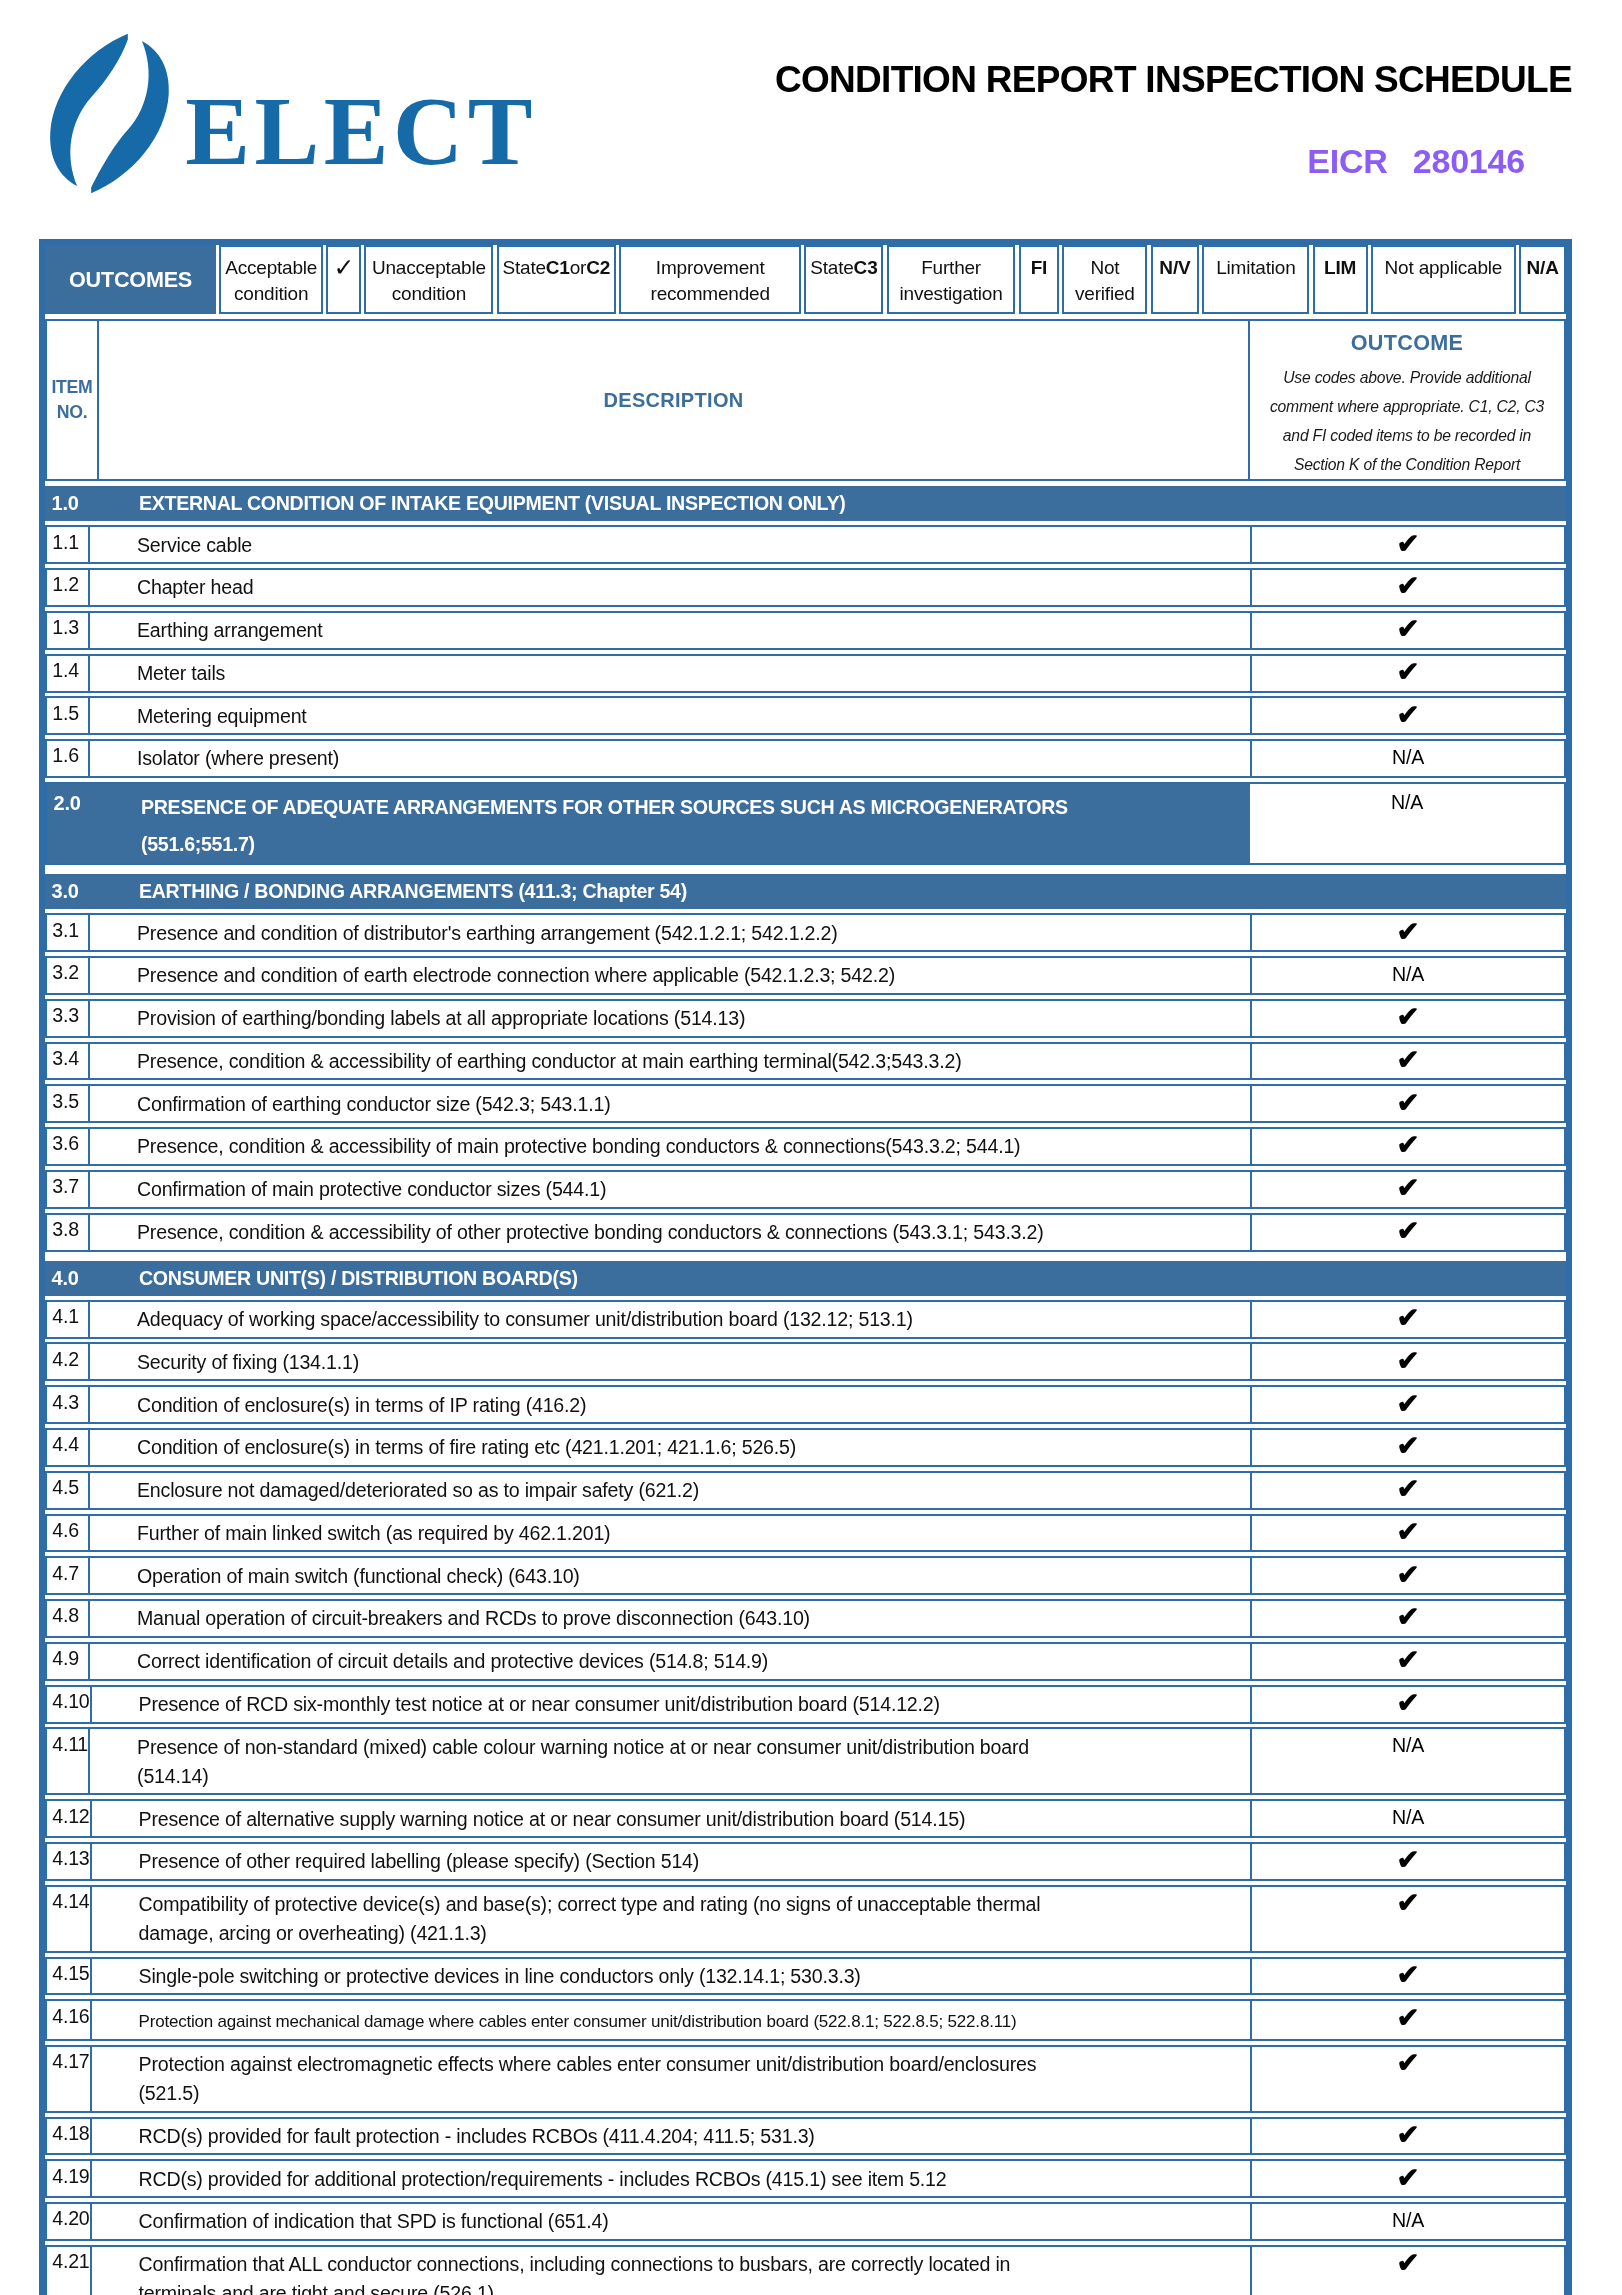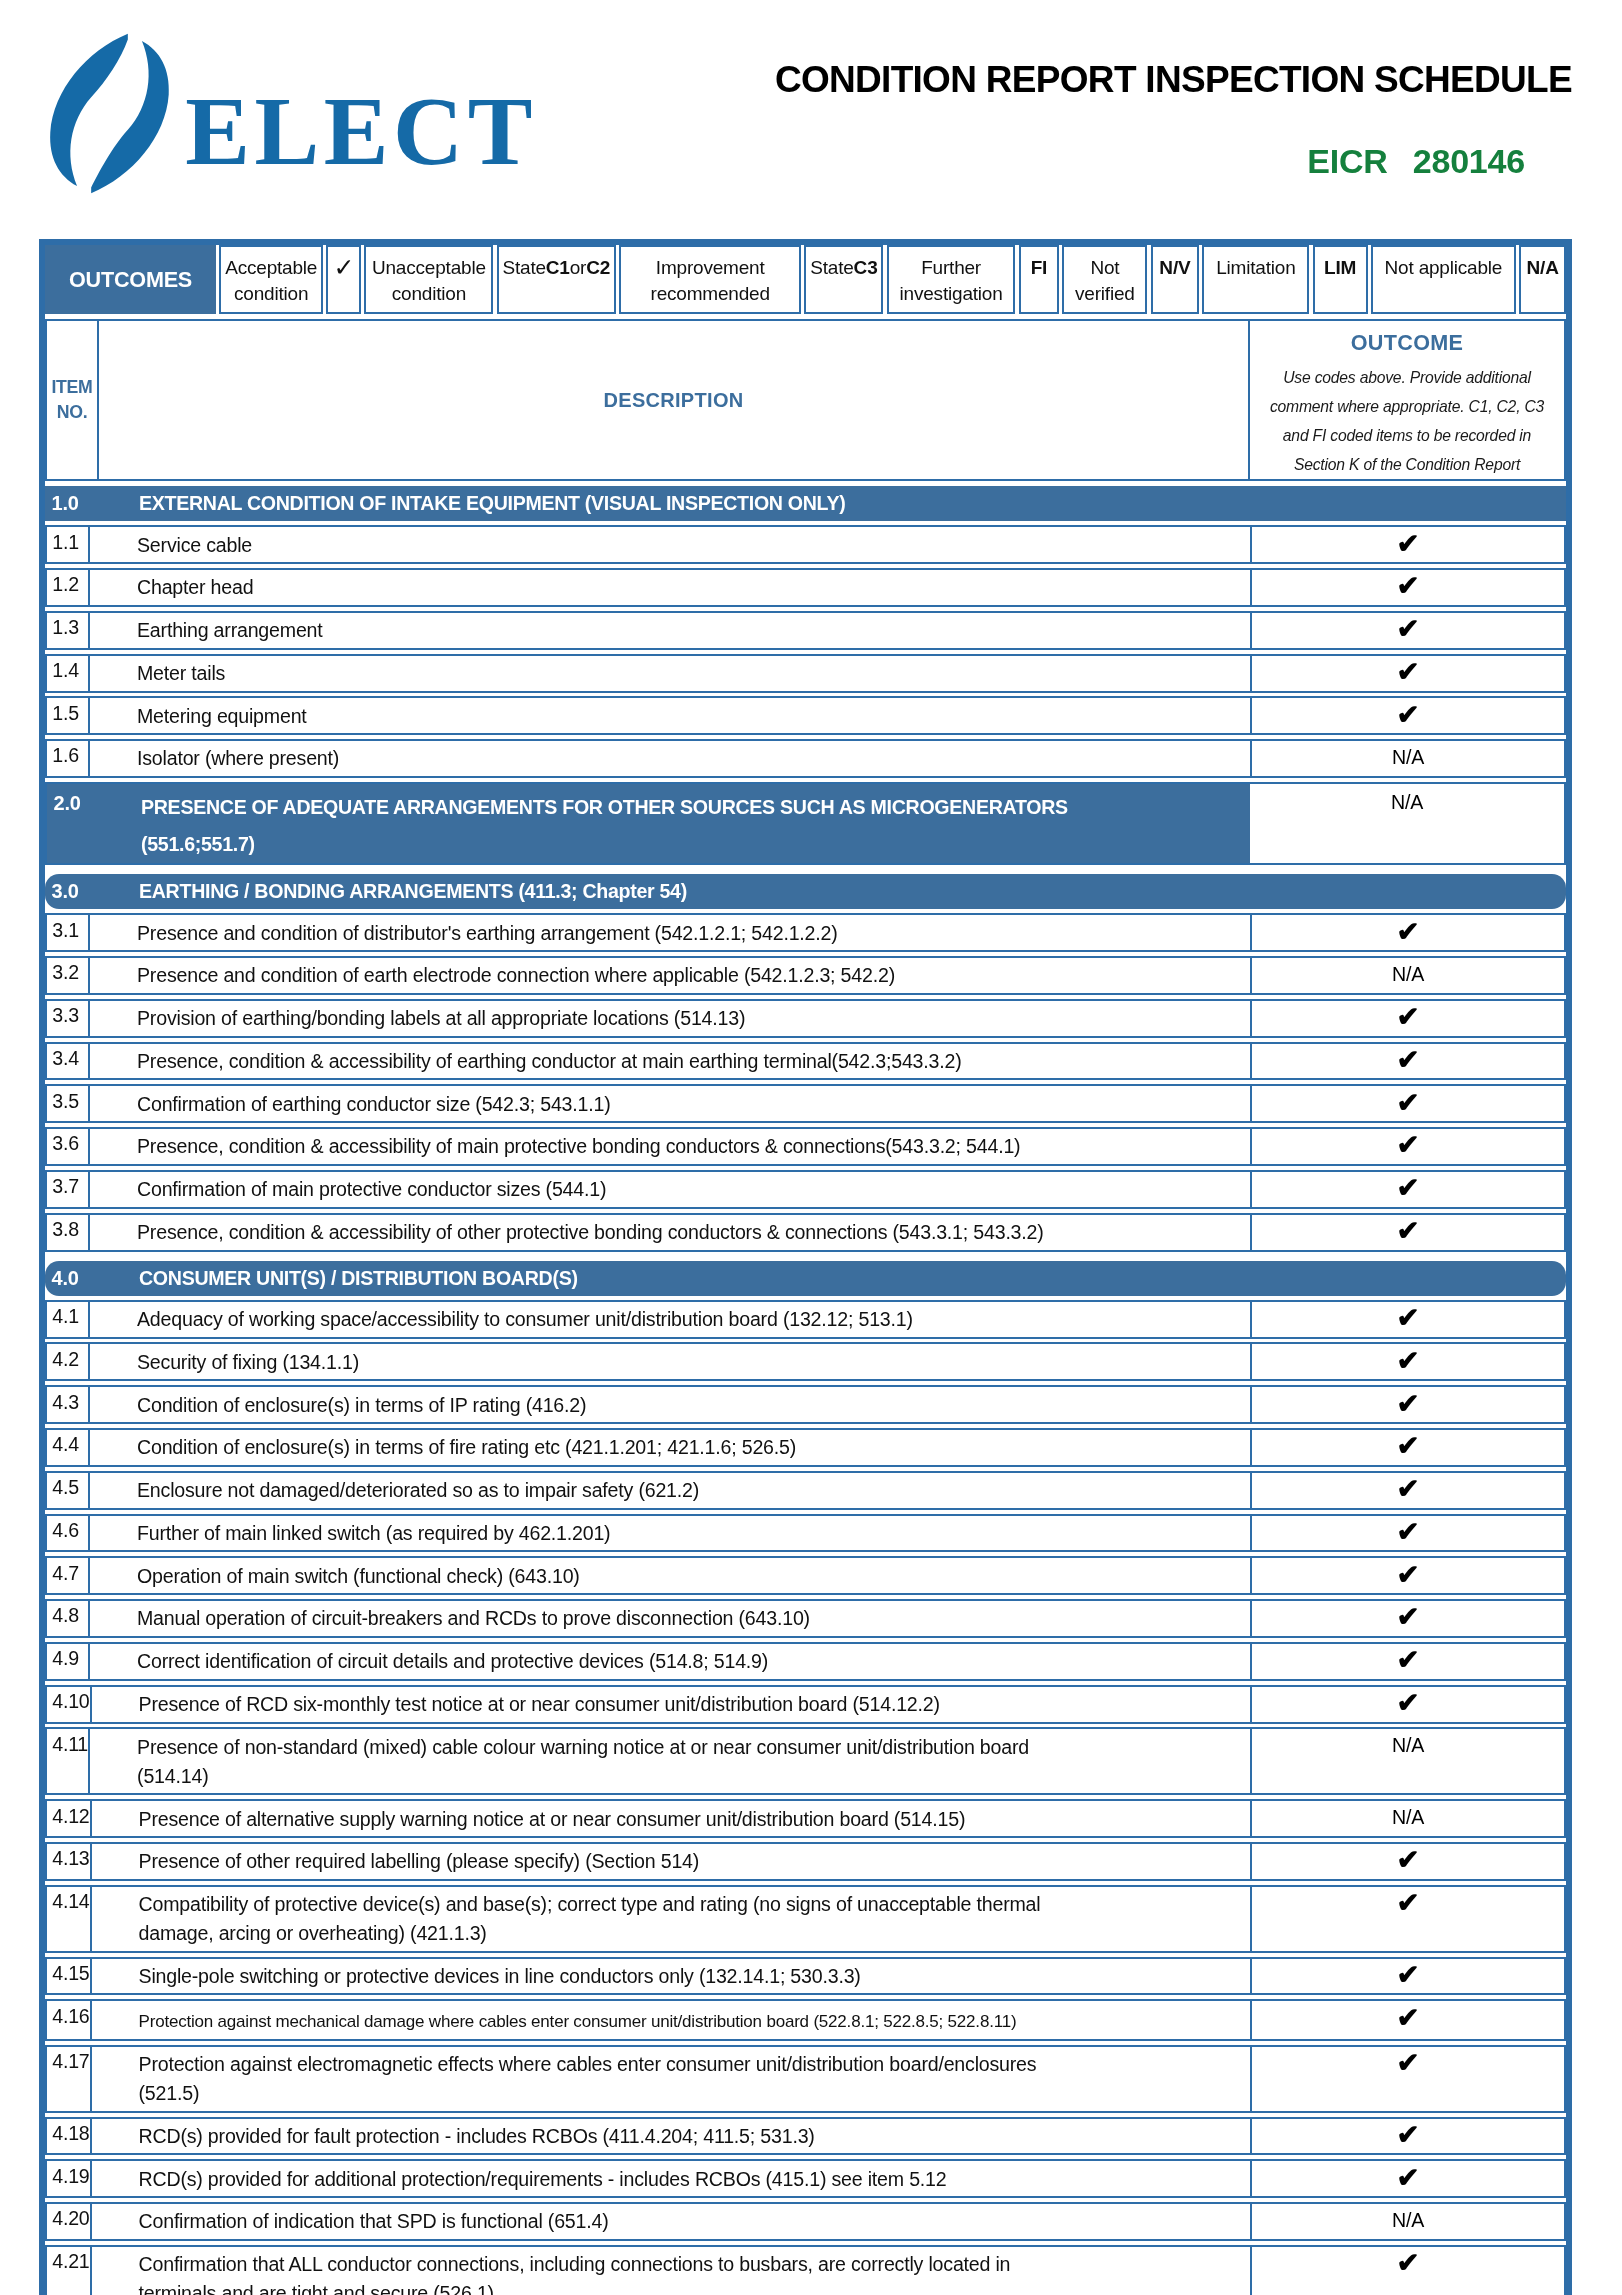--- a/index.html
+++ b/index.html
@@ -20,21 +20,21 @@
   .hdr { display: flex; justify-content: space-between; padding-top: 41px; height: 196px; }
   .logo { display: flex; align-items: flex-end; }
   .logo svg { display: block; }
   .logo-text {
     font-family: "Liberation Serif", serif;
     font-weight: bold; font-size: 97px; line-height: 1;
     color: var(--logo); letter-spacing: 4.6px; margin-left: 5.2px; margin-bottom: 15.7px;
   }
   .titles { text-align: right; padding-top: 18.3px; }
   .title { font-weight: bold; font-size: 37px; letter-spacing: -0.7px; color: #000; }
-  .eicr { margin-top: 41px; margin-right: 47px; font-weight: bold; font-size: 34px; color: #15803d; }
+  .eicr { margin-top: 41px; margin-right: 47px; font-weight: bold; font-size: 34px; color: #8b5cf6; }
   .eicr span + span { margin-left: 25px; }
 
   
   .tbl { margin-top: 43px; border: 6.5px solid var(--bb); background: #fff; }
 
   
   .legend { display: flex; gap: 3.3px; height: 69px; margin-bottom: 5.2px; }
   .cell { border: 2px solid var(--bb); background: #fff; display: flex; align-items: flex-start; justify-content: center; text-align: center; padding: 7.9px 3.9px 2.6px 3.9px; }
   .cell.lt { background: var(--fill); border-color: var(--fill); color: #fff; font-weight: bold; font-size: 21.6px; flex: 0 0 171px; align-items: center; padding-top: 2.6px; }
   .cell.lab { font-size: 19px; line-height: 1.35; }
@@ -47,21 +47,21 @@
   .c-item { flex: 0 0 52px; border-right: 2px solid var(--bb); display: flex; align-items: center; justify-content: center; text-align: center;
             color: var(--fill); font-weight: bold; font-size: 17.7px; line-height: 1.4; letter-spacing: -0.3px; padding: 2.6px; }
   .c-desc { flex: 1; border-right: 2px solid var(--bb); display: flex; align-items: center; justify-content: center;
             color: var(--fill); font-weight: bold; font-size: 20px; letter-spacing: 0.3px; }
   .c-out { flex: 0 0 314px; padding: 9.2px 15.7px 3.9px 15.7px; text-align: center; }
   .out-title { color: var(--fill); font-weight: bold; font-size: 21.6px; letter-spacing: 0.3px; }
   .out-note { font-style: italic; font-size: 15.7px; line-height: 1.85; margin-top: 6.5px; color: #1a1a1a; }
 
   
   .band { display: flex; align-items: center; background: var(--fill); color: #fff; min-height: 35px; margin-bottom: 3.9px; font-weight: bold; }
-  .band.gap-top { margin-top: 9.2px; border-radius: 14px; }
+  .band.gap-top { margin-top: 9.2px; }
   .bno { flex: 0 0 94px; padding-left: 6.5px; font-size: 20px; }
   .btitle { flex: 1; font-size: 19.6px; letter-spacing: -0.3px; padding-right: 15px; }
 
   
   .secrow { display: flex; border: 2px solid var(--bb); min-height: 71px; margin-bottom: 3.9px; }
   .sleft { flex: 1; background: var(--fill); color: #fff; display: flex; font-weight: bold; padding-top: 5.2px; }
   .sleft .bno { padding-top: 2.6px; }
   .sleft .btitle { line-height: 37px; font-size: 19.6px; }
   .soc { flex: 0 0 314px; background: #fff; display: flex; justify-content: center; align-items: flex-start; padding-top: 3.9px; }
 

